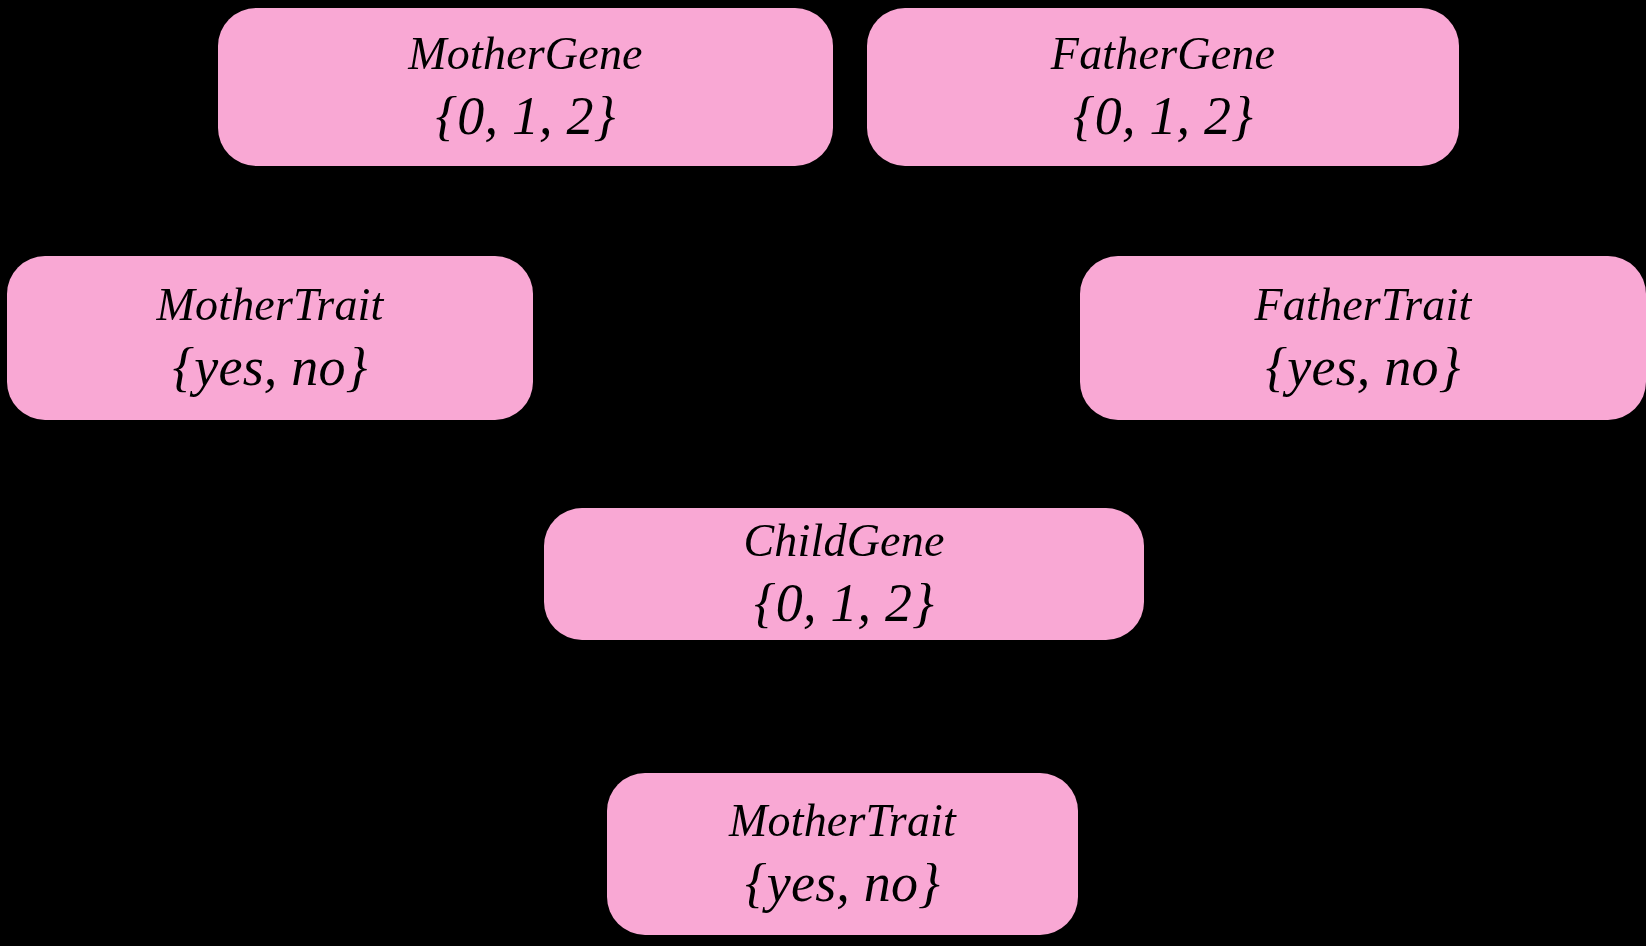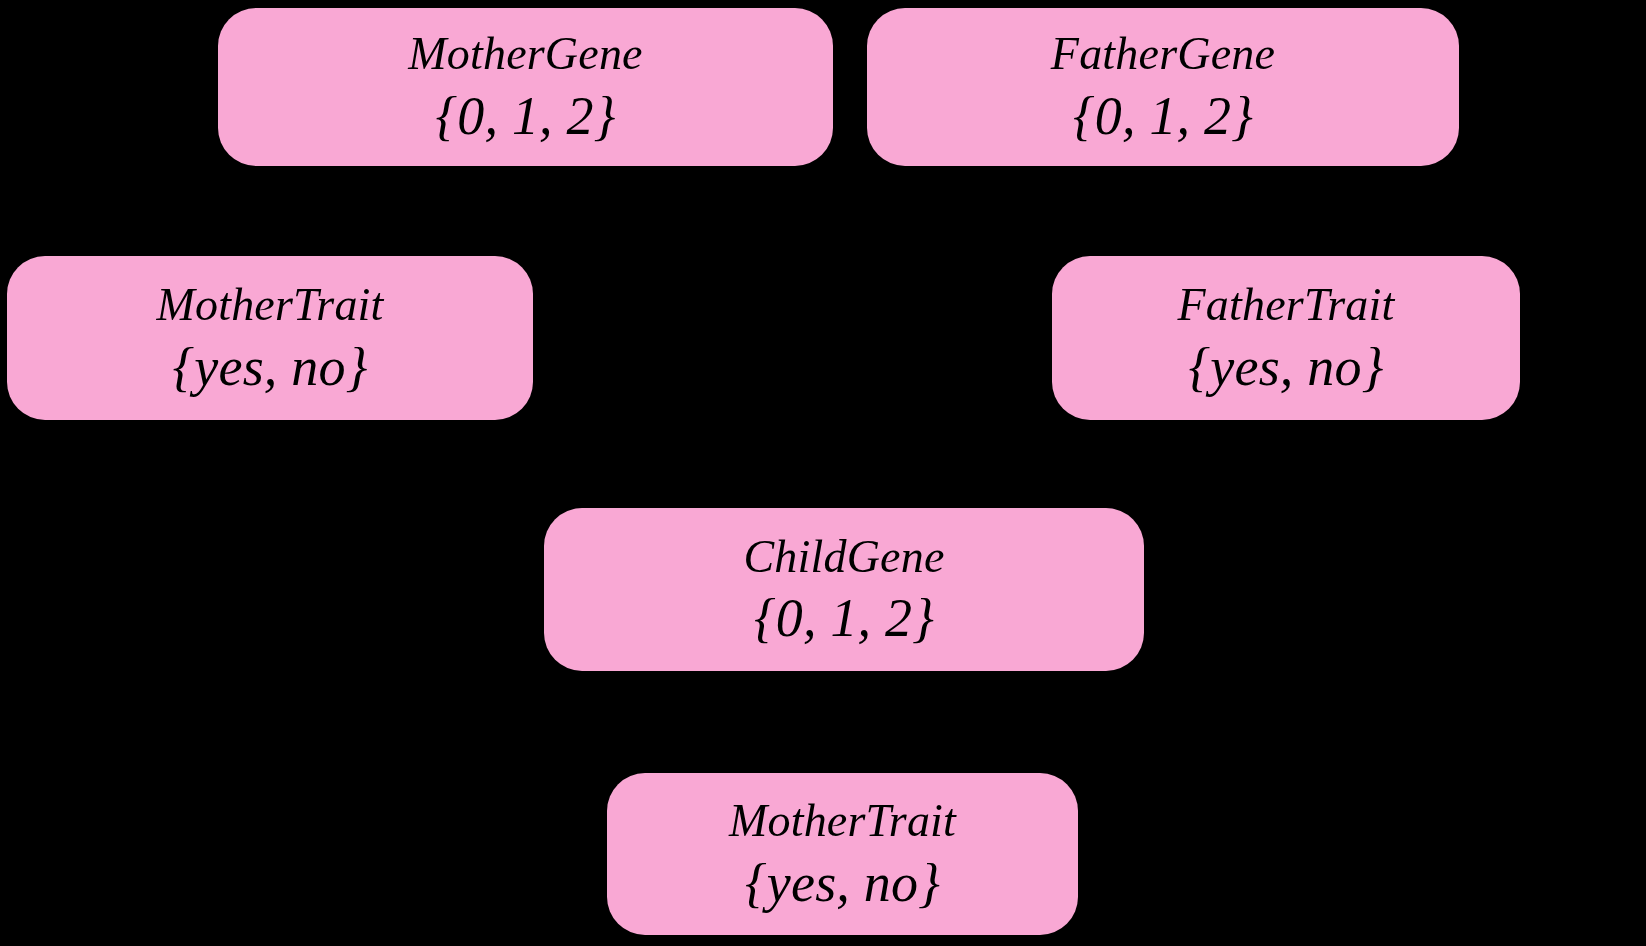--- a/index.html
+++ b/index.html
@@ -40,22 +40,22 @@
     display: block;
     font-size: 54px;
     letter-spacing: 0.2px;
     margin-top: 6px;
   }
 
   
   #node-mother-gene  { left: 218px; top: 8px;   width: 615px; height: 158px; }
   #node-father-gene  { left: 867px; top: 8px;   width: 592px; height: 158px; }
   #node-mother-trait { left: 7px;   top: 256px; width: 526px; height: 164px; }
-  #node-father-trait { left: 1052px;top: 256px; width: 468px; height: 164px; }
-  #node-child-gene   { left: 544px; top: 508px; width: 600px; height: 163px; }
+  #node-father-trait { left: 1080px;top: 256px; width: 566px; height: 164px; }
+  #node-child-gene   { left: 544px; top: 508px; width: 600px; height: 132px; }
   #node-child-trait  { left: 607px; top: 773px; width: 471px; height: 162px; }
 </style>
 </head>
 <body>
 
 <div id="canvas">
 
   <div class="node" id="node-mother-gene">
     <span class="nlabel">MotherGene</span>
     <span class="ndomain">{0, 1, 2}</span>

